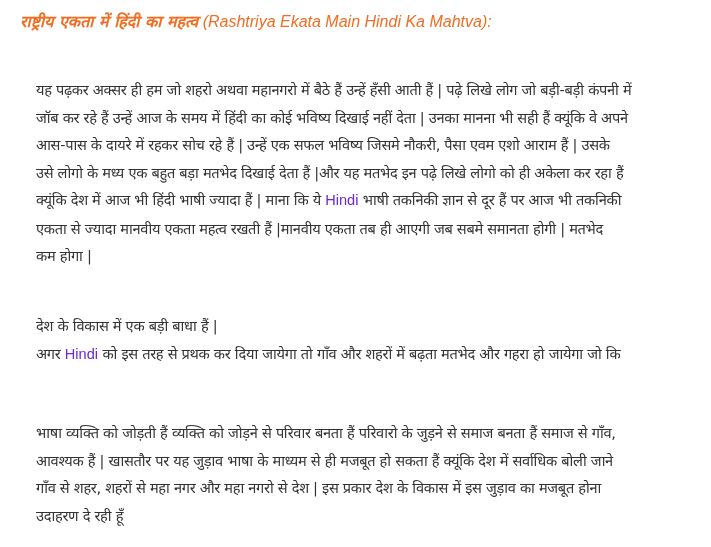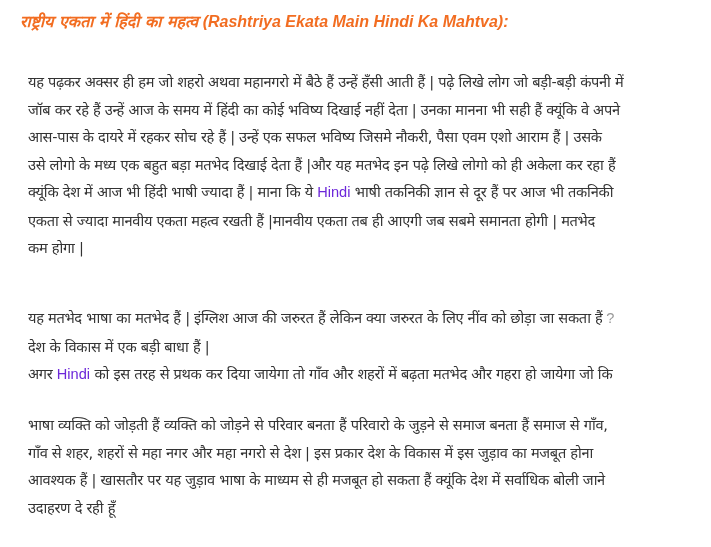--- a/index.html
+++ b/index.html
@@ -25,25 +25,25 @@
     margin: 0;
     padding-top: 11px;
     font-size: 16px;
     line-height: 22px;
     font-weight: bold;
     font-style: italic;
     color: #f26d21;
     white-space: nowrap;
   }
   .heading .latin {
-    font-weight: bold;
+    font-weight: normal;
     font-family: "Liberation Sans", sans-serif;
   }
   .para {
-    margin: 8px;
+    margin: 16px;
     font-size: 14.6px;
     line-height: 27.5px;
     color: #333333;
     letter-spacing: -0.3px;
   }
   .para .line {
     display: block;
     white-space: nowrap;
   }
   .para .en {
@@ -70,25 +70,24 @@
     <span class="line"><span>यह पढ़कर अक्सर ही हम जो शहरो अथवा महानगरो में बैठे हैं उन्हें हँसी आती हैं | पढ़े लिखे लोग जो बड़ी-बड़ी कंपनी में</span></span>
     <span class="line"><span>जॉब कर रहे हैं उन्हें आज के समय में हिंदी का कोई भविष्य दिखाई नहीं देता | उनका मानना भी सही हैं क्यूंकि वे अपने</span></span>
     <span class="line"><span>आस-पास के दायरे में रहकर सोच रहे हैं | उन्हें एक सफल भविष्य जिसमे नौकरी, पैसा एवम एशो आराम हैं | उसके</span></span>
     <span class="line"><span>उसे लोगो के मध्य एक बहुत बड़ा मतभेद दिखाई देता हैं |और यह मतभेद इन पढ़े लिखे लोगो को ही अकेला कर रहा हैं</span></span>
     <span class="line"><span>क्यूंकि देश में आज भी हिंदी भाषी ज्यादा हैं | माना कि ये </span><span class="en">Hindi</span><span> भाषी तकनिकी ज्ञान से दूर हैं पर आज भी तकनिकी</span></span>
     <span class="line"><span>एकता से ज्यादा मानवीय एकता महत्व रखती हैं |मानवीय एकता तब ही आएगी जब सबमे समानता होगी | मतभेद</span></span>
     <span class="line"><span>कम होगा |</span></span>
   </p>
 
   <p class="para" id="p2">
-    <span class="line"><span>यह मतभेद भाषा का मतभेद हैं |  इंग्लिश आज की जरुरत हैं लेकिन क्या जरुरत के लिए नींव को छोड़ा जा सकता हैं</span><span class="q"> ?</span></span>
     <span class="line"><span>देश के विकास में एक बड़ी बाधा हैं |</span></span>
     <span class="line"><span>अगर </span><span class="en">Hindi</span><span> को इस तरह से प्रथक कर दिया जायेगा तो गाँव और शहरों में बढ़ता मतभेद और गहरा हो जायेगा जो कि</span></span>
   </p>
 
   <p class="para" id="p3">
     <span class="line"><span>भाषा व्यक्ति को जोड़ती हैं व्यक्ति को जोड़ने से परिवार बनता हैं परिवारो के जुड़ने से समाज बनता हैं समाज से गाँव,</span></span>
+    <span class="line"><span>आवश्यक हैं | खासतौर पर यह जुड़ाव भाषा के माध्यम से ही मजबूत हो सकता हैं क्यूंकि देश में सर्वाधिक बोली जाने</span></span>
     <span class="line"><span>गाँव से शहर, शहरों से महा नगर और महा नगरो से देश | इस प्रकार देश के विकास में इस  जुड़ाव का मजबूत होना</span></span>
-    <span class="line"><span>आवश्यक हैं | खासतौर पर यह जुड़ाव भाषा के माध्यम से ही मजबूत हो सकता हैं क्यूंकि देश में सर्वाधिक बोली जाने</span></span>
     <span class="line"><span>उदाहरण दे रही हूँ</span></span>
   </p>
 
 </div>
 
 </body></html>

